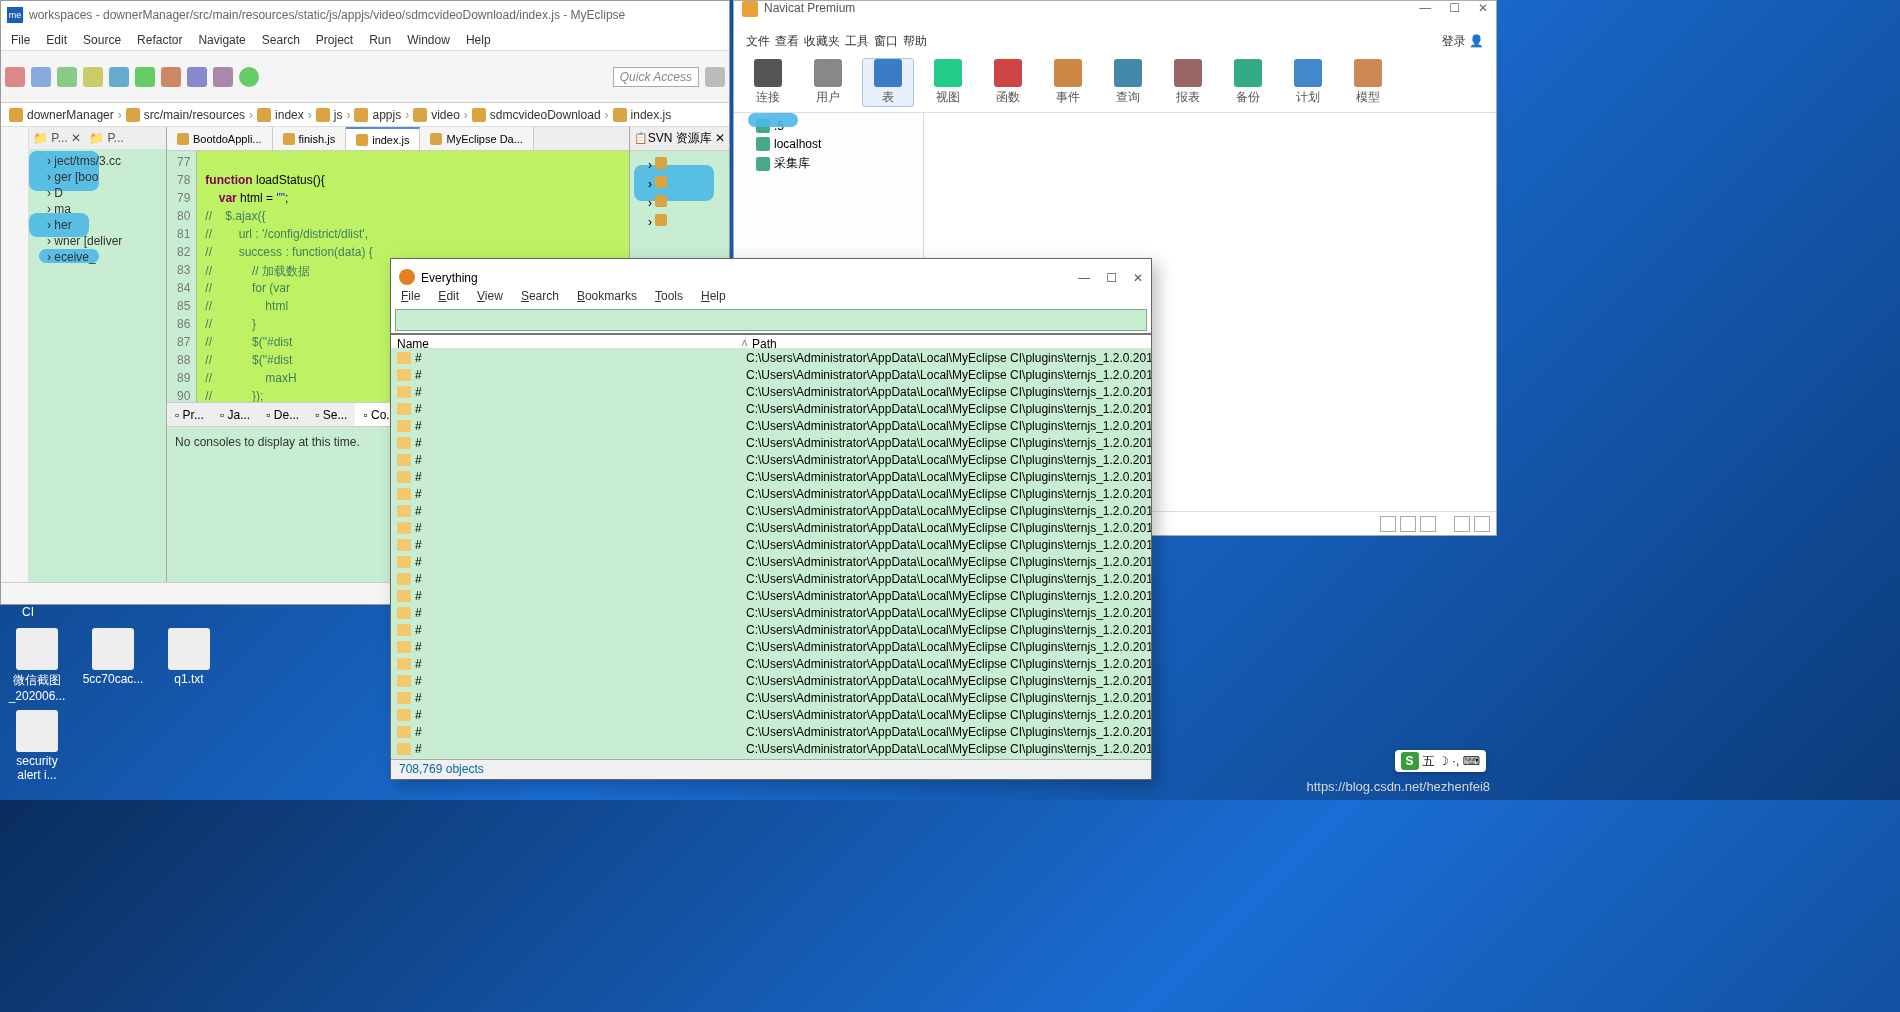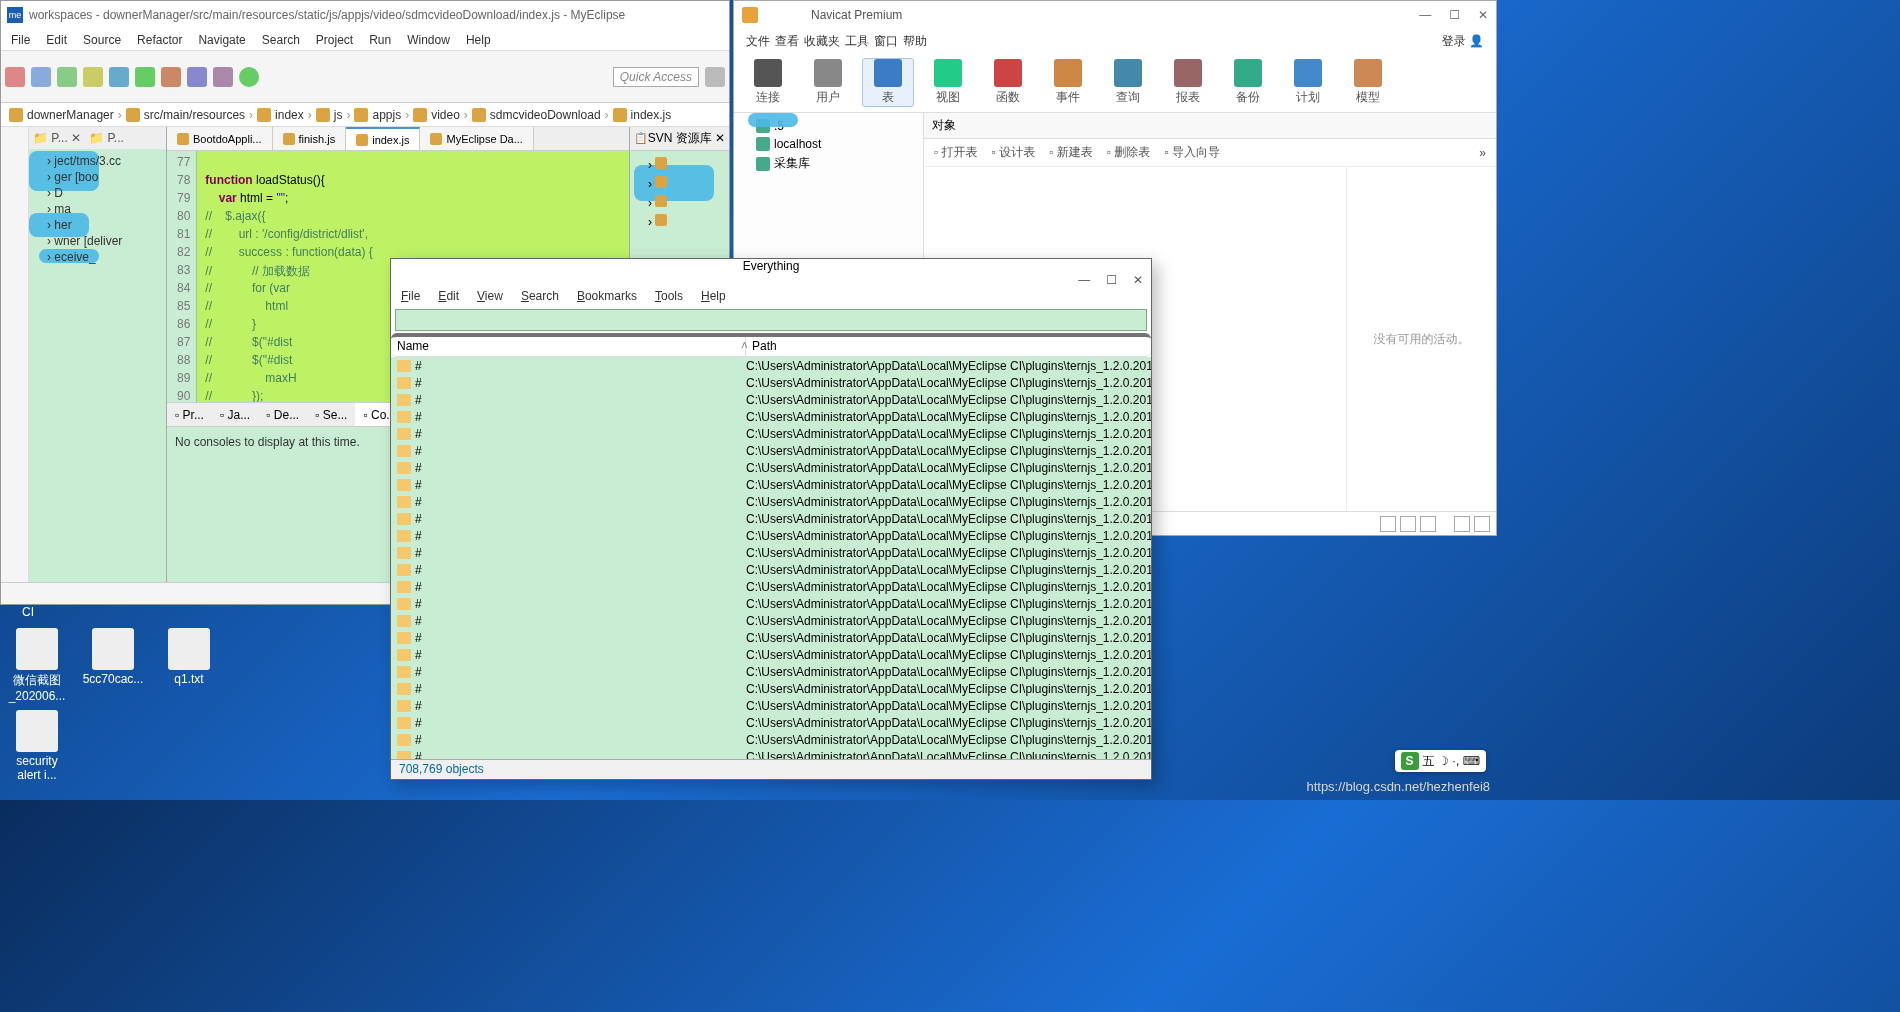--- a/index.html
+++ b/index.html
@@ -41,21 +41,21 @@
 .svn-body { padding:4px; font-size:11px; }
 .svn-item { padding:2px 0 2px 14px; position:relative; }
 .bp-tabs { height:24px; background:#eee; display:flex; align-items:center; border-bottom:1px solid #ccc; font-size:11px; }
 .bp-tab { padding:0 8px; height:100%; display:flex; align-items:center; gap:3px; }
 .bp-tab.active { background:#fff; }
 .bp-body { flex:1; background:#c9edd3; padding:8px; color:#333; }
 .status-bar { height:22px; background:#f5f5f5; border-top:1px solid #ccc; display:flex; align-items:center; justify-content:flex-end; padding:0 10px; color:#555; }
 
 
 .navicat { position:absolute; left:733px; top:0; width:764px; height:536px; background:#fff; border:1px solid #aaa; display:flex; flex-direction:column; }
-.nav-title { height:28px; background:#fff; display:flex; align-items:center; padding:0 8px; color:#555;gap:47px; }
+.nav-title { height:28px; background:#fff; display:flex; align-items:flex-start; padding:0 8px; color:#555; }
 .nav-title-icon { width:16px; height:16px; background:#e8a23a; border-radius:2px; margin-right:6px; }
 .nav-winbtns { margin-left:auto; display:flex; gap:18px; color:#666; font-size:14px; }
 .nav-menu { height:24px; display:flex; align-items:center; gap:5px; padding:0 12px; color:#333; }
 .nav-menu .login { margin-left:auto; }
 .nav-ribbon { height:60px; border-bottom:1px solid #ddd; display:flex; align-items:center; padding:0 8px; gap:8px; }
 .rib-item { width:52px; display:flex; flex-direction:column; align-items:center; gap:2px; font-size:11px; color:#555; }
 .rib-item.active { background:#e8f0fb; border:1px solid #a8c5e8; border-radius:3px; }
 .rib-ico { width:28px; height:28px; border-radius:3px; }
 .nav-body { flex:1; display:flex; }
 .nav-tree { width:190px; border-right:1px solid #ddd; background:#fdfdfd; padding:4px; }
@@ -64,28 +64,28 @@
 .nav-main { flex:1; display:flex; flex-direction:column; }
 .nav-obj-bar { height:26px; border-bottom:1px solid #ddd; display:flex; align-items:center; padding:0 8px; background:#f8f8f8; }
 .nav-actions { height:28px; display:flex; align-items:center; gap:14px; padding:0 10px; color:#555; border-bottom:1px solid #eee; }
 .nav-content { flex:1; background:#fff; display:flex; align-items:center; justify-content:center; color:#999; }
 .nav-right { width:150px; border-left:1px solid #eee; }
 .nav-status { height:24px; border-top:1px solid #ddd; display:flex; align-items:center; justify-content:flex-end; gap:4px; padding:0 6px; }
 .vb { width:16px; height:16px; border:1px solid #aaa; }
 
 
 .everything { position:absolute; left:390px; top:258px; width:762px; height:522px; background:#fff; border:1px solid #666; display:flex; flex-direction:column; box-shadow:6px 6px 16px rgba(0,0,0,.25); }
-.ev-title { height:26px; background:#fff; display:flex; align-items:center; padding:0 8px;flex-direction:column; }
+.ev-title { height:26px; background:#fff; display:flex; align-items:flex-end; padding:0 8px; }
 .ev-title-ico { width:16px; height:16px; background:#e67e22; border-radius:50%; margin-right:6px; }
 .ev-winbtns { margin-left:auto; display:flex; gap:16px; color:#555; }
 .ev-menu { height:22px; display:flex; align-items:center; gap:18px; padding:0 10px; color:#333; }
 .ev-menu span { text-decoration:underline; text-decoration-color:transparent; }
 .ev-menu span::first-letter { text-decoration:underline; }
 .ev-search { height:22px; margin:2px 4px; border:1px solid #7aad7e; background:#c9edd3; }
-.ev-header { height:24px; background:#fff; border-top:4px solid #737373; border-bottom:1px solid #ddd; display:flex; position:relative;border-radius:6px; }
+.ev-header { height:16px; background:#fff; border-top:2px solid #737373; border-bottom:1px solid #ddd; display:flex; position:relative; }
 .ev-col-name { width:355px; padding:2px 6px; border-right:1px solid #ddd; }
 .ev-col-path { flex:1; padding:2px 6px; }
 .ev-list { flex:1; background:#c9edd3; overflow:hidden; font-size:12px; }
 .ev-row { display:flex; height:17px; align-items:center; }
 .ev-row .n { width:355px; padding-left:6px; display:flex; align-items:center; gap:4px; }
 .ev-row .p { flex:1; white-space:nowrap; color:#000; overflow:hidden; }
 .folder-ico { width:14px; height:12px; background:#f5c96b; border-radius:1px; }
 .ev-status { height:20px; border-top:1px solid #aaa; background:#f0f0f0; padding:2px 8px; color:#0369a1; }
 
 
@@ -297,39 +297,20 @@
         <span>模型</span>
       </div>
     </div>
   <div class="nav-body">
     <div class="nav-tree" id="nav-tree" style="position:relative">
       <div class="scribble" style="left:14px;top:0;width:50px;height:14px;background:#4db8e6"></div>
     <div class="nav-tree-item"><span class="db-ico"></span>.5</div>
         <div class="nav-tree-item"><span class="db-ico"></span>localhost</div>
         <div class="nav-tree-item"><span class="db-ico"></span>采集库</div>
       </div>
-    <div class="nav-main">
-      <div class="nav-obj-bar">
-        <span>对象</span>
-      </div>
-      <div class="nav-actions" id="nav-actions">
-          <span>▫ 打开表</span>
-          <span>▫ 设计表</span>
-          <span>▫ 新建表</span>
-          <span>▫ 删除表</span>
-          <span>▫ 导入向导</span>
-          <span style="margin-left: auto;">»</span>
-        </div>
-      <div style="flex:1;display:flex">
-        <div class="nav-content"></div>
-        <div class="nav-right" style="display:flex;align-items:center;justify-content:center;color:#999">
-          <span>没有可用的活动。</span>
-        </div>
-      </div>
-    </div>
   </div>
   <div class="nav-status">
     <span class="vb"></span>
     <span class="vb"></span>
     <span class="vb"></span>
     <span style="width:10px"></span>
     <span class="vb"></span>
     <span class="vb"></span>
   </div>
 </div>

